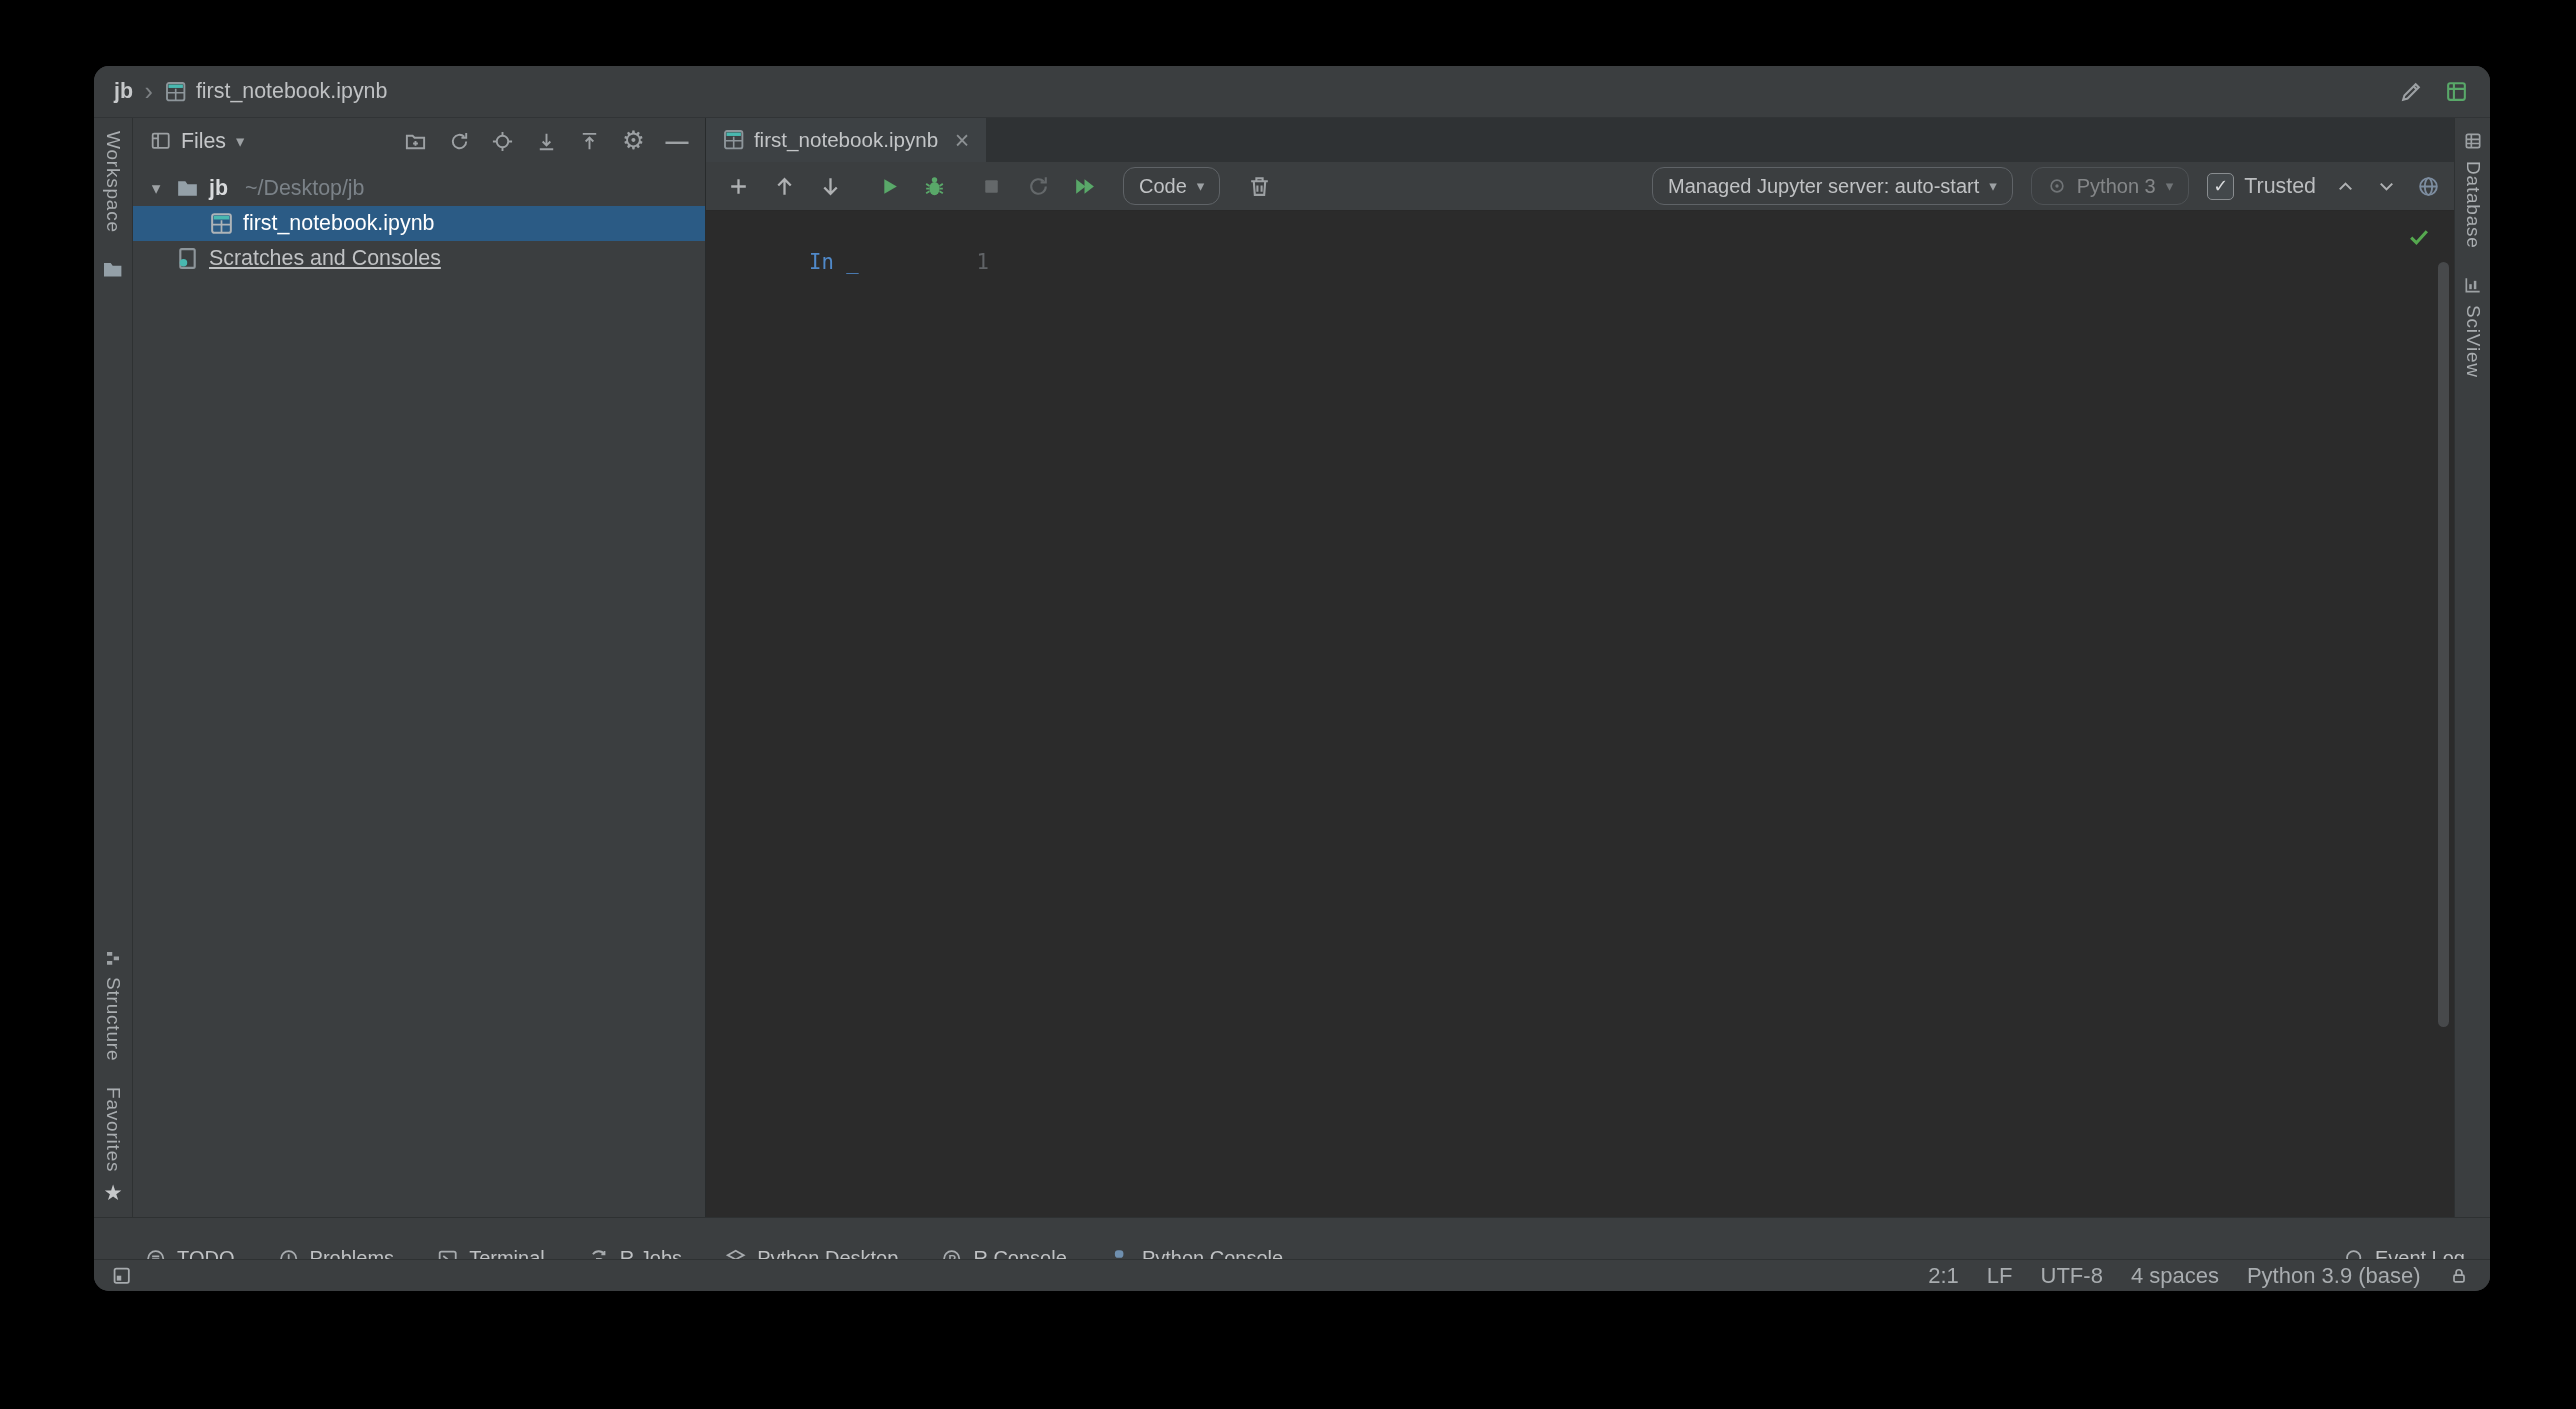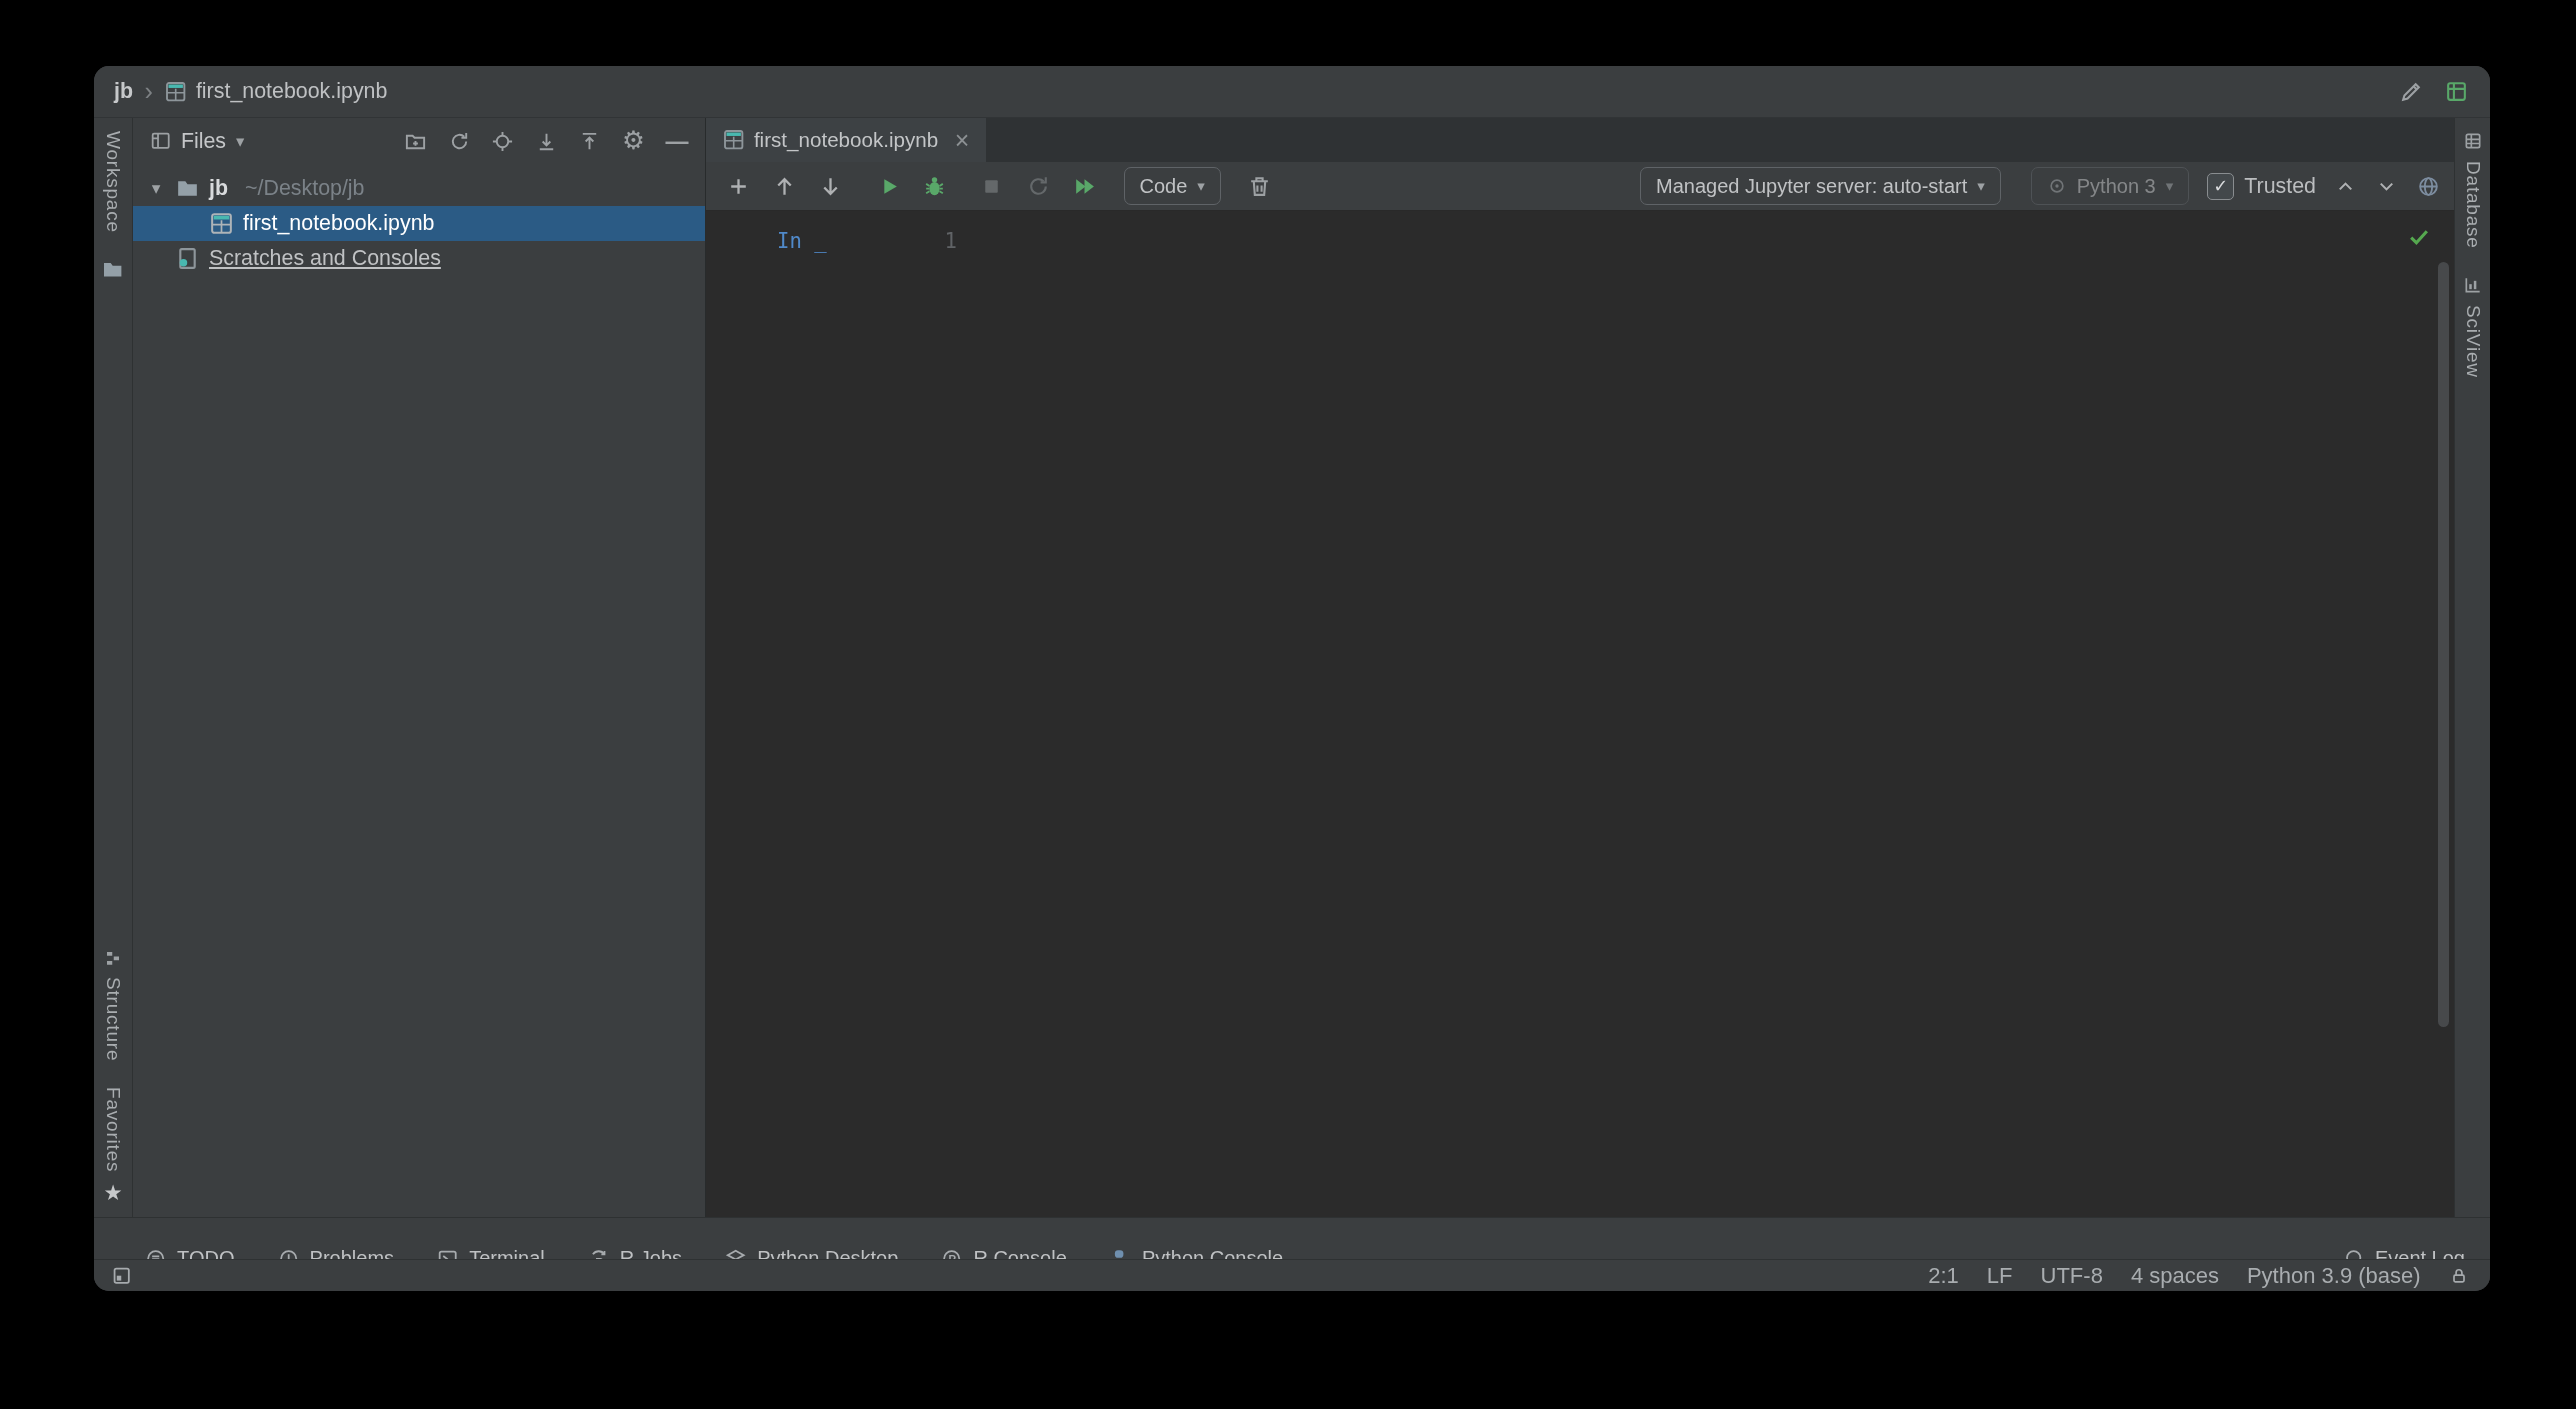--- a/index.html
+++ b/index.html
@@ -49,29 +49,29 @@
   .tree-name-bold{font-weight:700;color:#d8dadc;}
   .tree-path{color:#7b8288;margin-left:7px;}
   
   .editor-col{flex:1;display:flex;flex-direction:column;min-width:0;}
   .tabbar{height:44px;flex:0 0 auto;background:#2f3234;display:flex;align-items:stretch;}
   .tab{display:flex;align-items:center;gap:10px;padding:0 16.5px;background:#3d4144;color:#c3c5c7;font-size:20.6px;}
   .tab-close{color:#8c9093;font-size:25px;line-height:1;margin-left:6.6px;}
   .nb-toolbar{height:48px;flex:0 0 auto;background:#3b3e40;display:flex;align-items:center;gap:8.2px;padding:0 13px;border-bottom:0.8px solid #292929;}
   .tbtn{width:38px;height:38px;display:flex;align-items:center;justify-content:center;border-radius:5px;flex:0 0 auto;}
   .grp{margin-left:11.5px;}
-  .dropdown{height:36px;display:flex;align-items:center;gap:10px;padding:0 15px;border:0.8px solid #5f6367;border-radius:7px;color:#c0c2c4;font-size:20px;white-space:nowrap;margin-left:12px;}
+  .dropdown{height:36px;display:flex;align-items:center;gap:10px;padding:0 15px;border:0.8px solid #5f6367;border-radius:12px;color:#c0c2c4;font-size:20px;white-space:nowrap;}
   .dropdown.disabled{opacity:.55;}
   .dd-caret{font-size:15px;color:#9da1a4;}
   .toolbar-right{margin-left:auto;display:flex;align-items:center;gap:18px;}
   .checkbox{display:flex;align-items:center;gap:10px;}
   .checkbox .box{width:25px;height:25px;border:0.8px solid #898d90;border-radius:5px;background:#43484b;display:flex;align-items:center;justify-content:center;color:#d8dadc;font-size:18px;line-height:1;}
   
   .editor{flex:1;position:relative;background:#2b2b2b;min-height:0;}
-  .cell-row{display:flex;align-items:flex-start;margin-top:18px;height:66px;}
+  .cell-row{display:flex;align-items:center;margin-top:18px;height:66px;padding-left:32px;}
   .gutter{width:180px;flex:0 0 auto;display:flex;align-items:center;justify-content:space-between;
     padding:0 23px 0 71px;font-family:"DejaVu Sans Mono",monospace;font-size:20.6px;}
   .prompt{color:var(--prompt-blue,#5089c9);}
   .lineno{color:#606366;}
   .cell-input{flex:1;margin-right:43px;background:#313335;border-left:7.4px solid var(--accent-blue,#3574f0);}
   .inspect-check{position:absolute;top:13px;right:23px;}
   .scrollbar{position:absolute;right:5px;top:51px;width:11.5px;height:76%;background:#47494b;border-radius:5.8px;}
   
   .bottombar{height:41px;flex:0 0 auto;background:#3b3e40;border-top:0.8px solid #2e3132;display:flex;align-items:center;
     padding:0 25px 0 51px;gap:43px;font-size:20px;color:#bfc1c3;}

